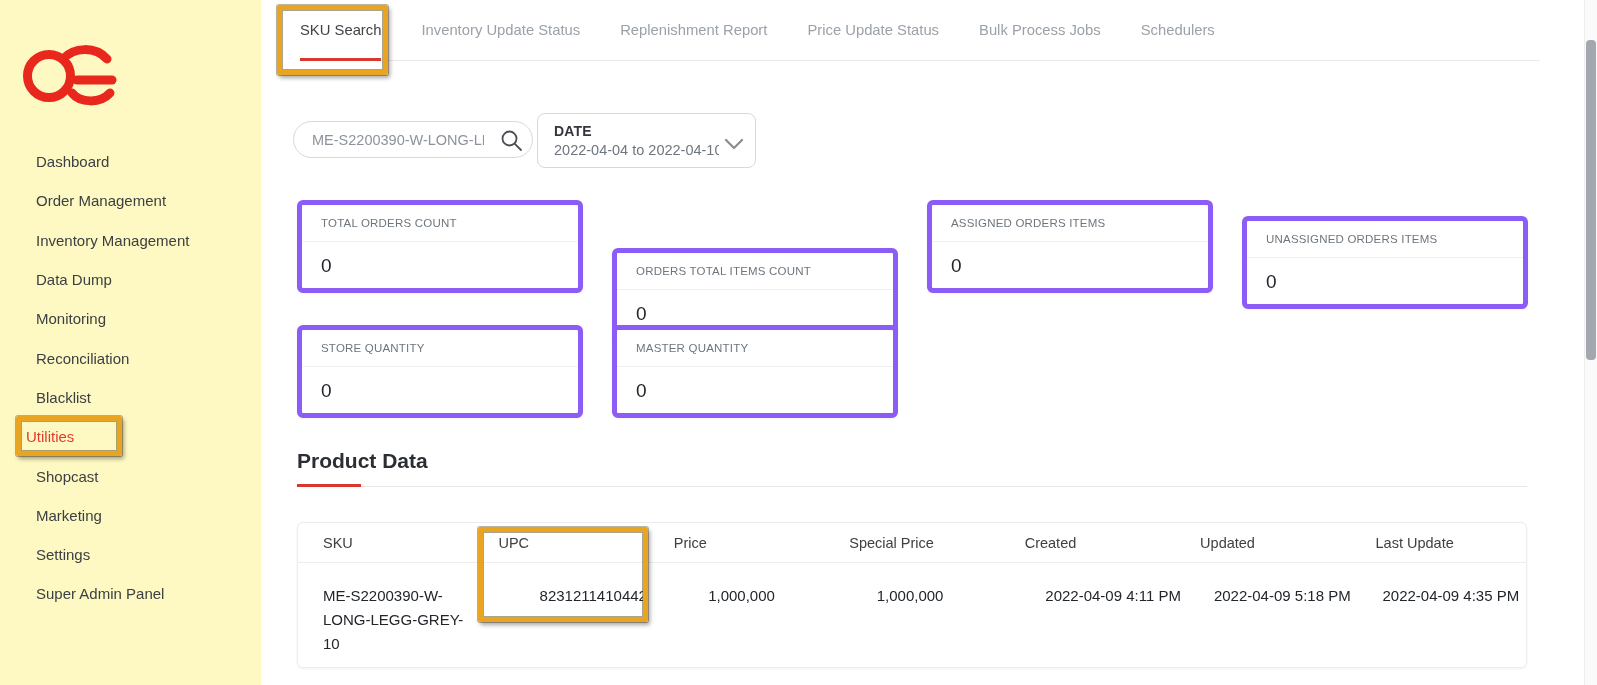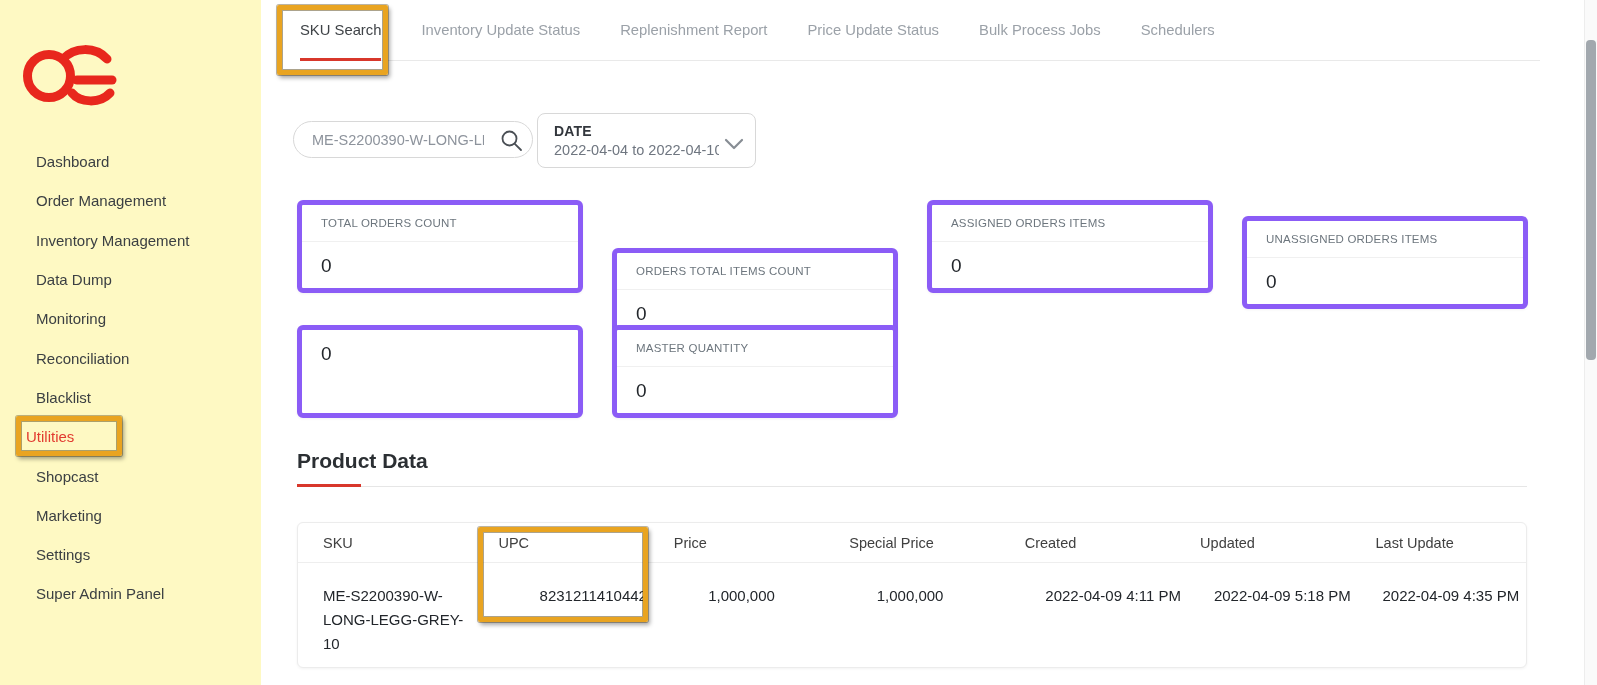--- a/index.html
+++ b/index.html
@@ -204,20 +204,21 @@
     </div>
     <div class="card card3">
       <div class="card-head">ASSIGNED ORDERS ITEMS</div>
       <div class="card-value">0</div>
     </div>
     <div class="card card4">
       <div class="card-head">UNASSIGNED ORDERS ITEMS</div>
       <div class="card-value">0</div>
     </div>
     <div class="card card5">
+      <div class="card-head">STORE QUANTITY</div>
       <div class="card-value">0</div>
     </div>
     <div class="card card6">
       <div class="card-head">MASTER QUANTITY</div>
       <div class="card-value">0</div>
     </div>
 
     <h2 class="section-title">Product Data</h2>
     <div class="section-underline"></div>
     <div class="section-underline-red"></div>

